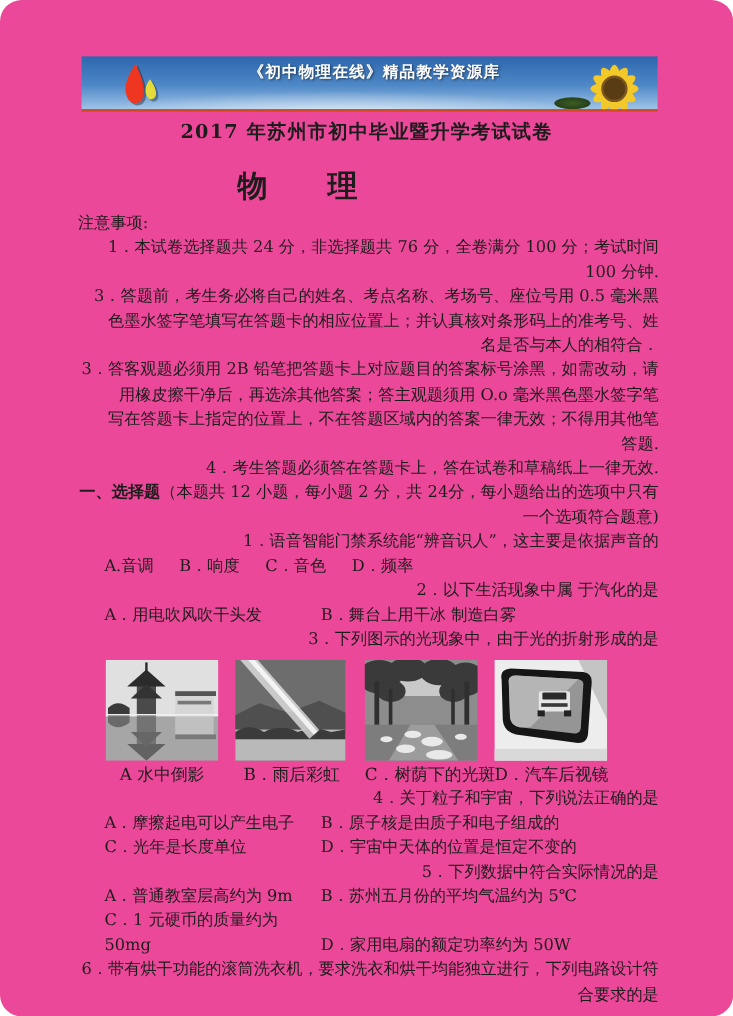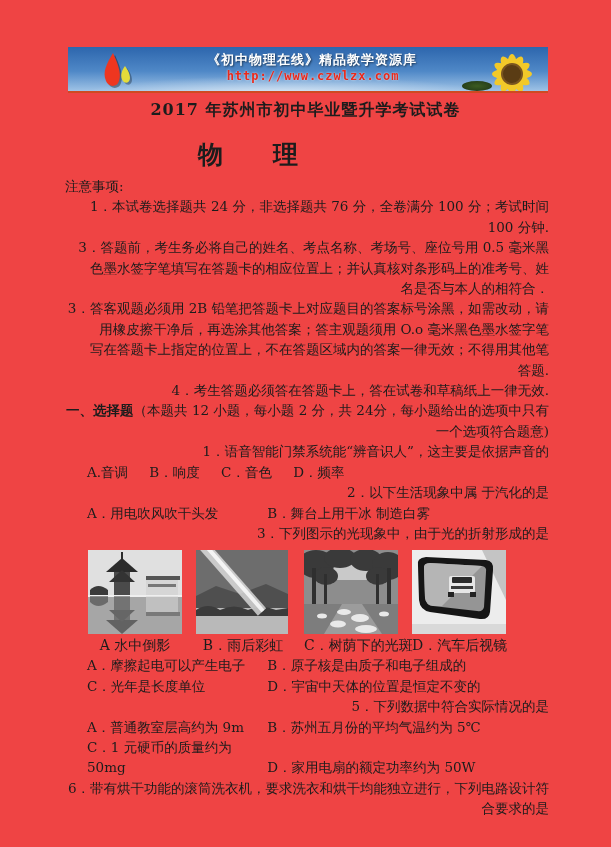--- a/index.html
+++ b/index.html
@@ -1,19 +1,19 @@
 <!DOCTYPE html>
 <html><head>
 <meta charset="utf-8">
 <style>
   html,body { margin:0; padding:0; background:#ffffff; }
   .page {
-    position:relative; width:611px; height:847px; background:#ef4444;
+    position:relative; width:611px; height:847px; background:#ec4899;
     font-family:"DejaVu Serif","Liberation Serif",serif;
-    color:#1c1c1c; overflow:hidden;
+    color:#1c1c1c; overflow:hidden;border-radius:18px;
   }
   
   .banner {
     position:absolute; left:68px; top:47px; width:480px; height:44px;
     overflow:hidden;
     border-bottom:2px solid #cf4a22;
     background:
       radial-gradient(ellipse 280px 26px at 45% 108%, rgba(255,255,255,.6), rgba(255,255,255,0) 72%),
       linear-gradient(#2d66ad, #4f88c7 55%, #9fc3e6);
   }
@@ -62,21 +62,20 @@
 <div class="page">
 
   <div class="banner">
     <svg class="logo" width="38" height="40" viewBox="0 0 38 40">
       <path d="M15 3 C 9 13, 4 22, 8 31 C 10 37, 19 38, 21 31 C 24 23, 19 12, 15 3 Z" fill="rgba(0,0,0,0.35)" transform="translate(2,2)"></path>
       <path d="M15 3 C 9 13, 4 22, 8 31 C 10 37, 19 38, 21 31 C 24 23, 19 12, 15 3 Z" fill="#ee3620"></path>
       <path d="M27 16 C 23 21, 22 27, 25 31 C 27 34, 32 33, 32 28 C 32 23, 29 19, 27 16 Z" fill="rgba(0,0,0,0.3)" transform="translate(2,2)"></path>
       <path d="M27 16 C 23 21, 22 27, 25 31 C 27 34, 32 33, 32 28 C 32 23, 29 19, 27 16 Z" fill="#e4dc3a"></path>
     </svg>
     <div class="b-title">《初中物理在线》精品教学资源库</div>
-    <div class="b-url">http://www.czwlzx.com</div>
     <div class="leaves"></div>
     <svg class="sunflower" width="56" height="48" viewBox="0 0 56 48">
       <g transform="translate(28,25)">
         <g fill="#f2c929">
           <ellipse rx="6" ry="20" transform="rotate(0)"></ellipse>
           <ellipse rx="6" ry="20" transform="rotate(30)"></ellipse>
           <ellipse rx="6" ry="20" transform="rotate(60)"></ellipse>
           <ellipse rx="6" ry="20" transform="rotate(90)"></ellipse>
           <ellipse rx="6" ry="20" transform="rotate(120)"></ellipse>
           <ellipse rx="6" ry="20" transform="rotate(150)"></ellipse>
@@ -201,20 +200,21 @@
       </div>
     </div>
 
     <div class="captions">
       <div class="caption-cell">A 水中倒影</div>
       <div class="caption-cell">B．雨后彩虹</div>
       <div class="caption-cell">C．树荫下的光斑</div>
       <div class="caption-cell">D．汽车后视镜</div>
     </div>
 
+    <p class="hang">4．关丁粒子和宇宙，下列说法正确的是</p>
     <p class="opt-row">
       <span class="col1">A．摩擦起电可以产生电子</span>
       <span>B．原子核是由质子和电子组成的</span>
     </p>
     <p class="opt-row">
       <span class="col1">C．光年是长度单位</span>
       <span>D．宇宙中天体的位置是恒定不变的</span>
     </p>
 
     <p class="hang">5．下列数据中符合实际情况的是</p>

